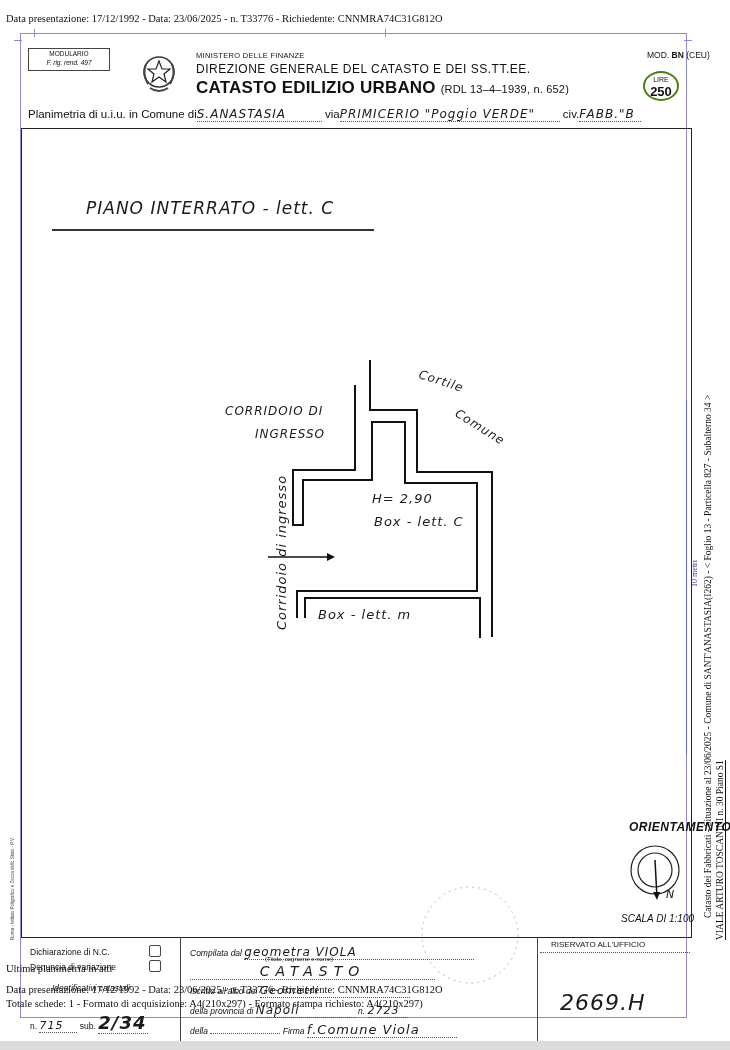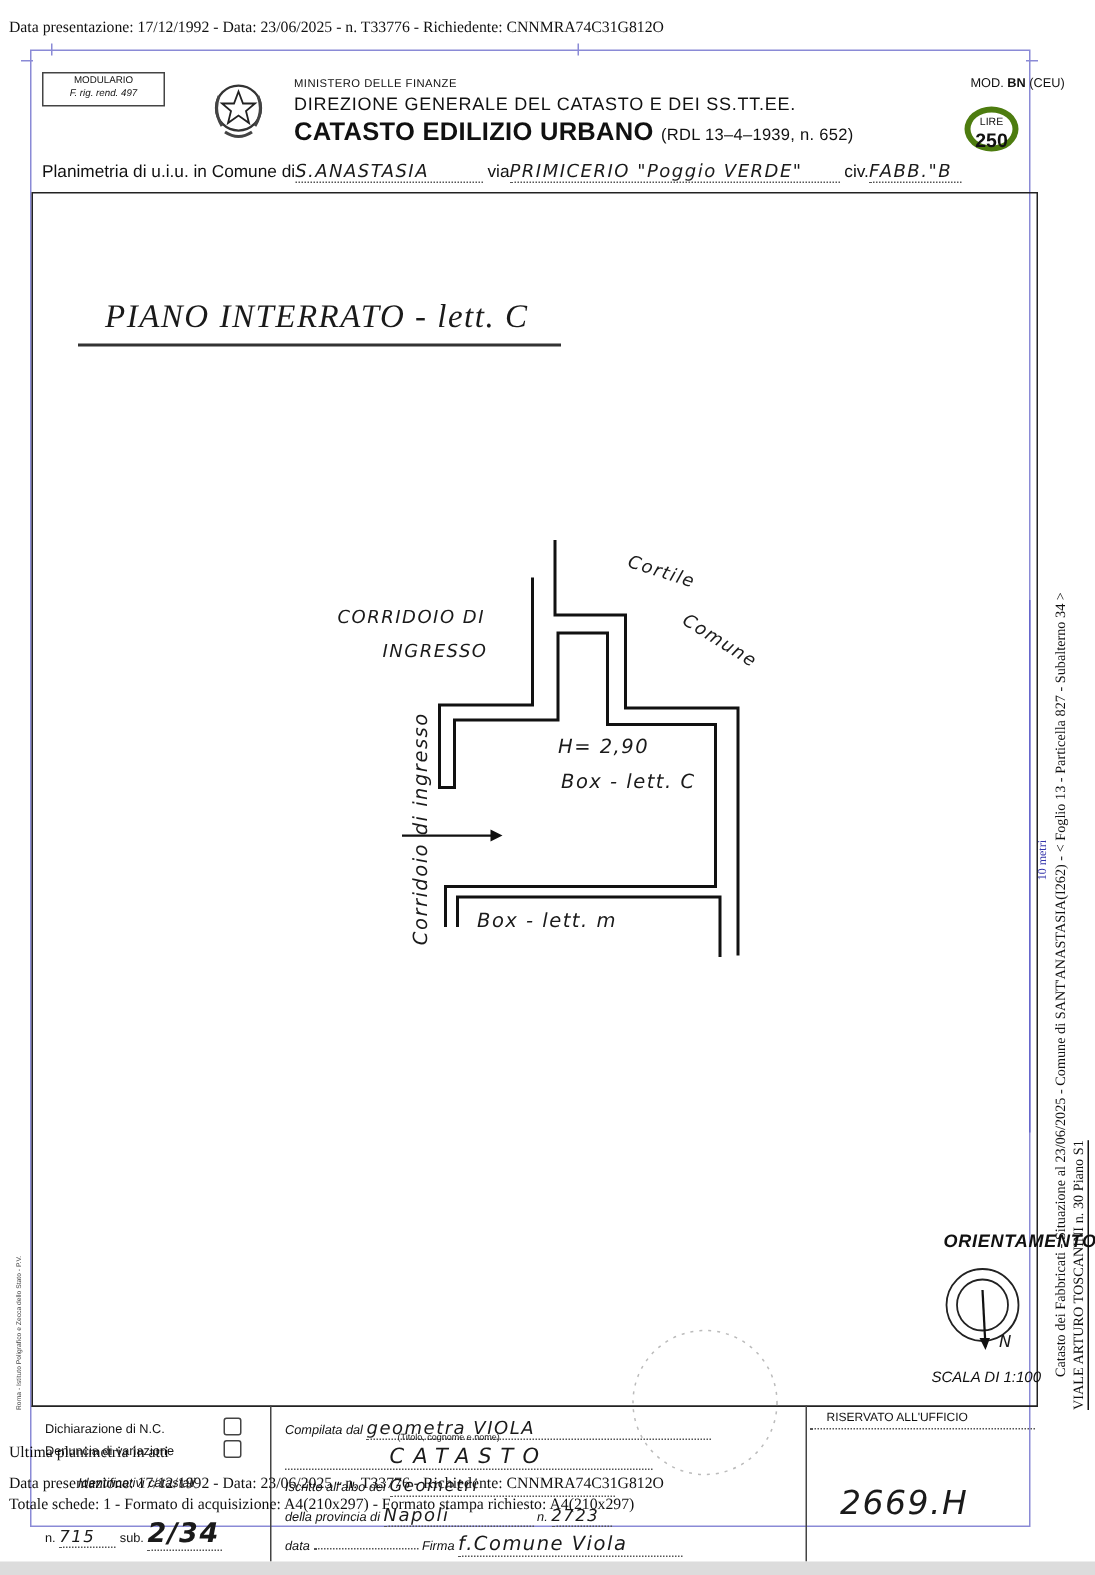--- a/index.html
+++ b/index.html
@@ -11,26 +11,26 @@
   .blue-frame { left:20px; top:33px; width:667px; height:985px; border:1px solid #8a8ad6; box-sizing:border-box; }
   .tick { background:#8a8ad6; width:1px; height:8px; }
   .htick { background:#8a8ad6; width:8px; height:1px; }
   .modbox { left:28px; top:48px; width:80px; height:21px; border:1px solid #444; font-size:6.5px; text-align:center; line-height:9px; }
   .emblem { left:140px; top:52px; width:38px; height:44px; }
   .ministero { left:196px; top:51px; font-size:7.5px; letter-spacing:0.3px; }
   .direzione { left:196px; top:62px; font-size:12px; letter-spacing:0.5px; }
   .catasto { left:196px; top:78px; font-size:17px; font-weight:bold; letter-spacing:0.2px; }
   .catasto small { font-size:11px; font-weight:normal; }
   .modbn { left:647px; top:50px; font-size:8.5px; }
-  .lire { left:643px; top:71px; width:36px; height:30px; border:4px solid #4d7c0f; border-radius:50%; text-align:center; font-size:7px; line-height:10px; padding-top:2px; box-sizing:border-box; }
+  .lire { left:643px; top:71px; width:36px; height:30px; border:2px solid #4d7c0f; border-radius:50%; text-align:center; font-size:7px; line-height:10px; padding-top:2px; box-sizing:border-box; }
   .lire b { font-size:13px; display:block; line-height:13px; }
   .plan-row { left:28px; top:107px; width:700px; font-size:11.5px; white-space:nowrap; }
   .dots { border-bottom:1px dotted #555; display:inline-block; }
   .drawing-box { left:21px; top:128px; width:671px; height:810px; border:1.5px solid #222; box-sizing:border-box; }
-  .title-hand { left:70px; top:198px; font-size:22px;font-family:Liberation Serif, serif; }
+  .title-hand { left:86px; top:198px; font-size:17px; }
   .title-line { left:52px; top:229px; width:322px; height:1.5px; background:#333; }
   .label { font-size:12px; }
   .vert-right { left:704px; top:395px; width:12px; font-size:9.5px; writing-mode:vertical-rl; transform:rotate(180deg); white-space:nowrap; }
   .bottom-box { left:21px; top:937px; width:671px; height:90px; border-top:1.5px solid #222; }
   .small { font-size:8.5px; }
   .cb { width:10px; height:10px; border:1px solid #444; border-radius:2px; display:inline-block; }
   .gray-bar { left:0; top:1041px; width:730px; height:9px; background:#dcdcdc; }
 </style>
 </head>
 <body>
@@ -151,21 +151,21 @@
   <span>Iscritto all'albo dei</span>
   <span class="hand dots" style="width:150px;font-size:11px;">Geometri</span>
 </div>
 <div class="abs small" style="left:190px;top:1003px;font-style:italic;">
   <span>della provincia di</span>
   <span class="hand dots" style="width:100px;font-size:12px;">Napoli</span>
   <span>n.</span>
   <span class="hand dots" style="width:40px;font-size:11px;">2723</span>
 </div>
 <div class="abs small" style="left:190px;top:1022px;font-style:italic;">
-  <span>data</span>
+  <span>della</span>
   <span class="dots" style="width:70px;"></span>
   <span>Firma</span>
   <span class="hand dots" style="width:150px;font-size:13px;">f.Comune Viola</span>
 </div>
 
 <div class="abs" style="left:551px;top:940px;font-size:8px;">RISERVATO ALL'UFFICIO</div>
 <div class="abs" style="left:540px;top:952px;width:150px;border-top:1px dotted #555;"></div>
 <div class="abs hand" style="left:560px;top:990px;font-size:22px;">2669.H</div>
 
 <div class="abs serif" style="left:6px;top:963px;font-size:10.5px;">Ultima planimetria in atti</div>

